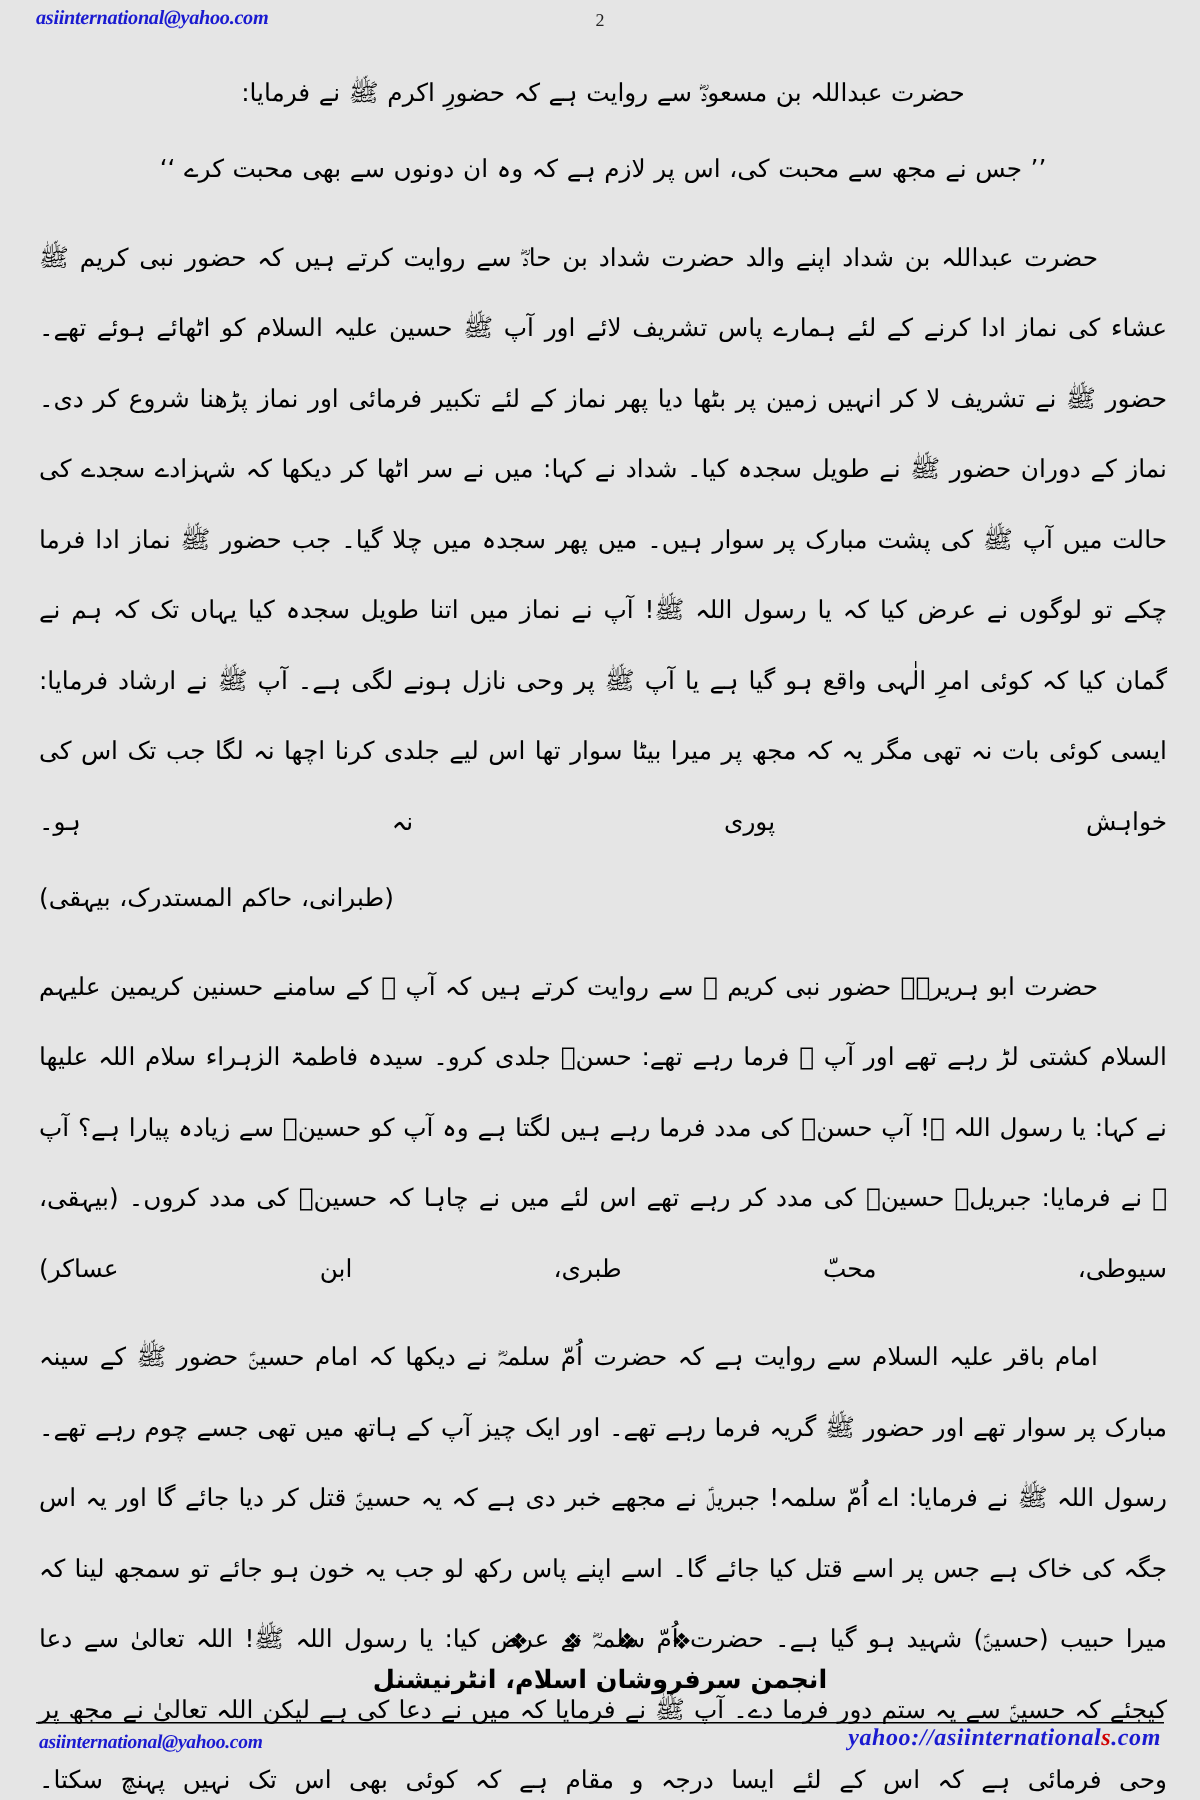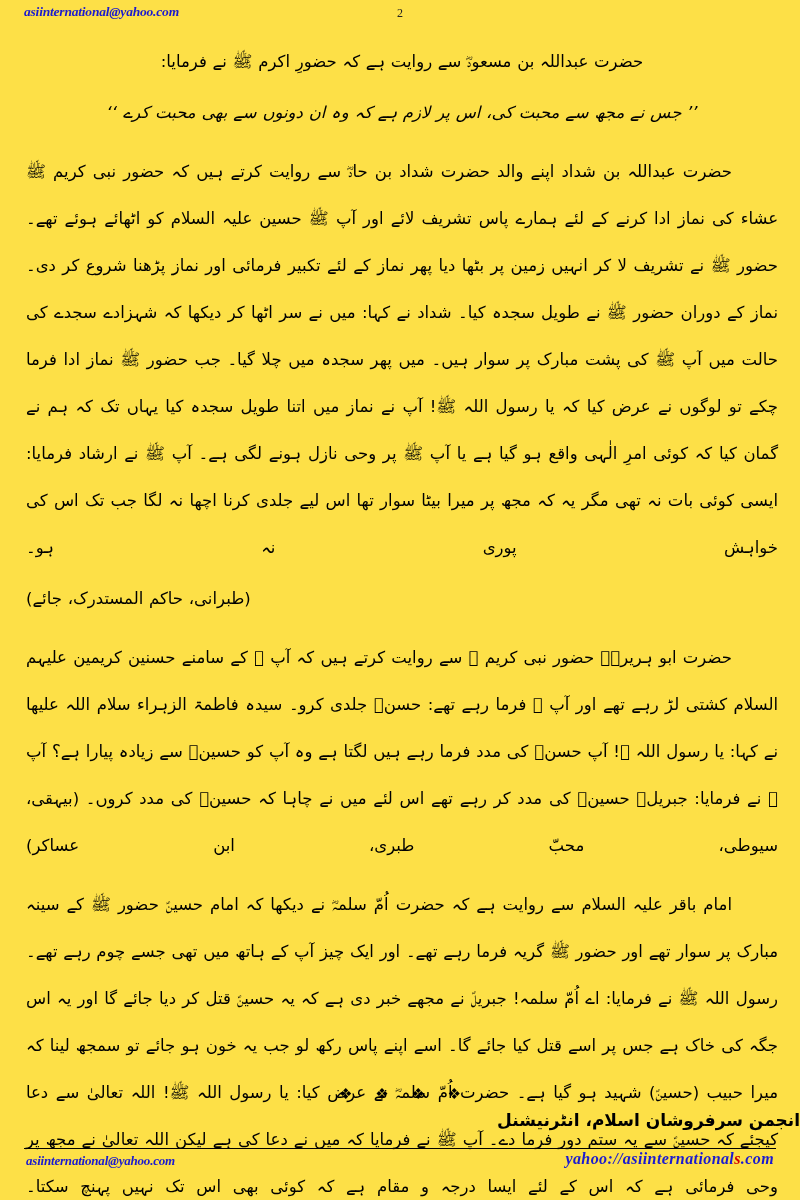--- a/index.html
+++ b/index.html
@@ -15,21 +15,21 @@
     color: #000000;
     position: relative;
     overflow: hidden;
   }
 
   .page {
     width: 800px;
     height: 1200px;
     position: relative;
     box-sizing: border-box;
-    background: #fde047;
+    background: #e5e5e5;
   }
 
   
   .header {
     position: absolute;
     top: 4px;
     left: 0;
     width: 800px;
     height: 26px;
   }
@@ -83,21 +83,20 @@
   .para.indent {
     text-indent: 46px;
   }
   .para.right-last {
     text-align-last: left;
   }
   .para.quote {
     text-align: left;
     text-align-last: center;
     margin-top: 2px;
-    font-style: italic;
   }
   .para.lead {
     text-align: right;
     text-align-last: center;
   }
   .gap-sm { height: 8px; }
 
   
   .ornaments {
     position: absolute;
@@ -109,20 +108,21 @@
     line-height: 16px;
     color: #000;
     letter-spacing: 9px;
     text-indent: 9px;
   }
   .org-name {
     position: absolute;
     left: 0;
     top: 1108px;
     width: 800px;
+    text-align: center;
     direction: rtl;
     font-family: "DejaVu Sans", sans-serif;
     font-weight: bold;
     font-size: 17px;
     line-height: 24px;
     color: #000;
   }
   .footer-rule {
     position: absolute;
     left: 24px;
@@ -173,21 +173,21 @@
     <div class="gap-sm"></div>
 
     <p class="para lead">حضرت عبداللہ بن مسعودؓ سے روایت ہے کہ حضورِ اکرم ﷺ نے فرمایا:</p>
 
     <p class="para quote">’’ جس نے مجھ سے محبت کی، اس پر لازم ہے کہ وہ ان دونوں سے بھی محبت کرے ‘‘</p>
 
     <div class="gap-sm"></div>
 
     <p class="para indent">حضرت عبداللہ بن شداد اپنے والد حضرت شداد بن حادؓ سے روایت کرتے ہیں کہ حضور نبی کریم ﷺ عشاء کی نماز ادا کرنے کے لئے ہمارے پاس تشریف لائے اور آپ ﷺ حسین علیہ السلام کو اٹھائے ہوئے تھے۔ حضور ﷺ نے تشریف لا کر انہیں زمین پر بٹھا دیا پھر نماز کے لئے تکبیر فرمائی اور نماز پڑھنا شروع کر دی۔ نماز کے دوران حضور ﷺ نے طویل سجدہ کیا۔ شداد نے کہا: میں نے سر اٹھا کر دیکھا کہ شہزادے سجدے کی حالت میں آپ ﷺ کی پشت مبارک پر سوار ہیں۔ میں پھر سجدہ میں چلا گیا۔ جب حضور ﷺ نماز ادا فرما چکے تو لوگوں نے عرض کیا کہ یا رسول اللہ ﷺ! آپ نے نماز میں اتنا طویل سجدہ کیا یہاں تک کہ ہم نے گمان کیا کہ کوئی امرِ الٰہی واقع ہو گیا ہے یا آپ ﷺ پر وحی نازل ہونے لگی ہے۔ آپ ﷺ نے ارشاد فرمایا: ایسی کوئی بات نہ تھی مگر یہ کہ مجھ پر میرا بیٹا سوار تھا اس لیے جلدی کرنا اچھا نہ لگا جب تک اس کی خواہش پوری نہ ہو۔</p>
 
-    <p class="para right-last">(طبرانی، حاکم المستدرک، جائے)</p>
+    <p class="para right-last">(طبرانی، حاکم المستدرک، بیہقی)</p>
 
     <div class="gap-sm"></div>
 
     <p class="para indent">حضرت ابو ہریرہؓ حضور نبی کریم ﷺ سے روایت کرتے ہیں کہ آپ ﷺ کے سامنے حسنین کریمین علیہم السلام کشتی لڑ رہے تھے اور آپ ﷺ فرما رہے تھے: حسنؑ جلدی کرو۔ سیدہ فاطمۃ الزہراء سلام اللہ علیھا نے کہا: یا رسول اللہ ﷺ! آپ حسنؑ کی مدد فرما رہے ہیں لگتا ہے وہ آپ کو حسینؑ سے زیادہ پیارا ہے؟ آپ ﷺ نے فرمایا: جبریلؑ حسینؑ کی مدد کر رہے تھے اس لئے میں نے چاہا کہ حسینؑ کی مدد کروں۔ (بیہقی، سیوطی، محبّ طبری، ابن عساکر)</p>
 
     <div class="gap-sm"></div>
 
     <p class="para indent">امام باقر علیہ السلام سے روایت ہے کہ حضرت اُمّ سلمہؓ نے دیکھا کہ امام حسینؑ حضور ﷺ کے سینہ مبارک پر سوار تھے اور حضور ﷺ گریہ فرما رہے تھے۔ اور ایک چیز آپ کے ہاتھ میں تھی جسے چوم رہے تھے۔ رسول اللہ ﷺ نے فرمایا: اے اُمّ سلمہ! جبریلؑ نے مجھے خبر دی ہے کہ یہ حسینؑ قتل کر دیا جائے گا اور یہ اس جگہ کی خاک ہے جس پر اسے قتل کیا جائے گا۔ اسے اپنے پاس رکھ لو جب یہ خون ہو جائے تو سمجھ لینا کہ میرا حبیب (حسینؑ) شہید ہو گیا ہے۔ حضرت اُمّ سلمہؓ نے عرض کیا: یا رسول اللہ ﷺ! اللہ تعالیٰ سے دعا کیجئے کہ حسینؑ سے یہ ستم دور فرما دے۔ آپ ﷺ نے فرمایا کہ میں نے دعا کی ہے لیکن اللہ تعالیٰ نے مجھ پر وحی فرمائی ہے کہ اس کے لئے ایسا درجہ و مقام ہے کہ کوئی بھی اس تک نہیں پہنچ سکتا۔</p>
 
   </div>

